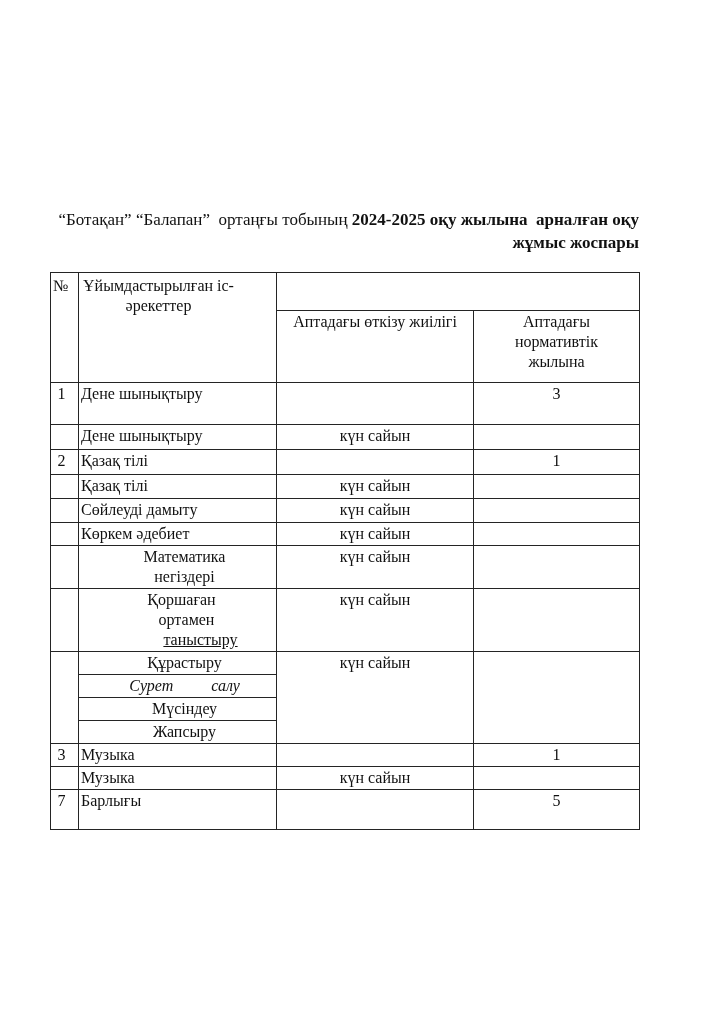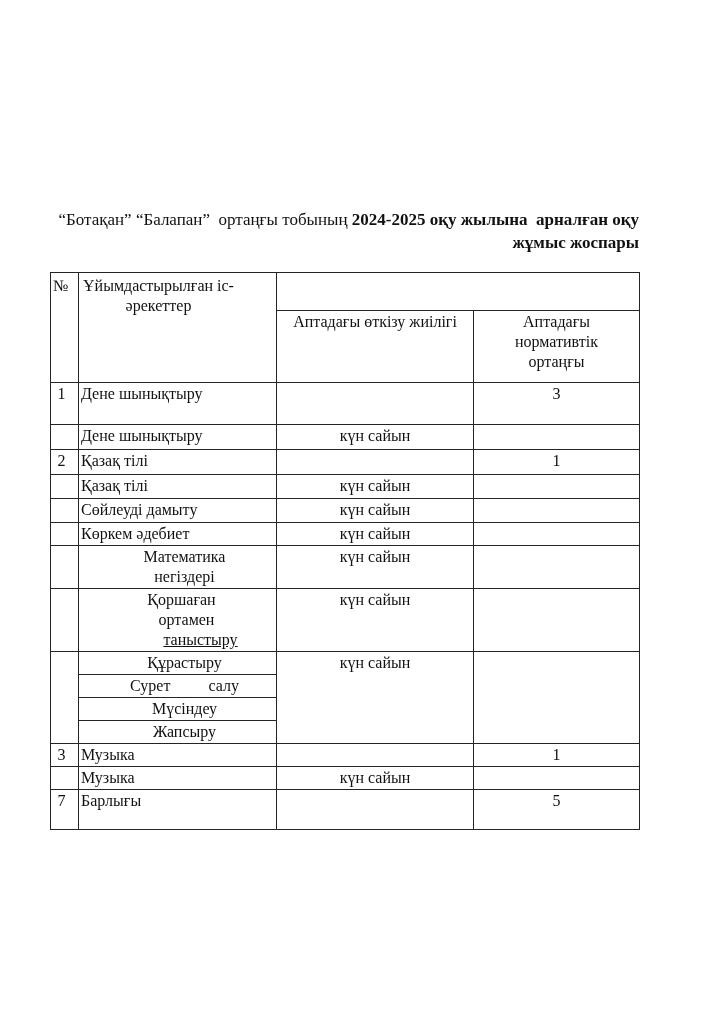--- a/index.html
+++ b/index.html
@@ -62,21 +62,21 @@
   tr.h21 { height: 21px; }
   tr.h40 { height: 40px; }
   
   .c-num   { text-align: center; padding-right: 8px; }
   .c-act   { text-align: left; padding-right: 36px; }
   .c-freq  { text-align: center; }
   .c-load  { text-align: center; }
   .hdr-act { text-align: center; padding-right: 40px; padding-top: 3px; margin-left: 12px; }
   .hdr-num { text-align: center; padding-top: 3px; padding-right: 10px; }
   .sub-act { text-align: center; padding-right: 0; padding-left: 14px; }
-  .spread  { word-spacing: 34px; }
+  .spread  { word-spacing: 34px; font-style: italic; }
   .left-act { text-align: center; padding-right: 0; margin-left: 32px; }
   .ind0 { padding-left: 6px; }
   .ind1 { padding-left: 16px; }
   .ind2 { padding-left: 44px; text-decoration: underline; }
 </style>
 </head>
 <body>
 
 <div class="page">
 
@@ -94,21 +94,21 @@
       <tr class="h38">
         <td class="hdr-num" rowspan="2">№</td>
         <td class="hdr-act" rowspan="2">Ұйымдастырылған іс-әрекеттер</td>
         <td colspan="2"></td>
       </tr>
       <tr class="h72">
         <td class="c-freq">Аптадағы өткізу жиілігі</td>
         <td class="c-load">
           <div>Аптадағы</div>
           <div>нормативтік</div>
-          <div>ортаңғы</div>
+          <div>жылына</div>
         </td>
       </tr>
 
       <tr class="h42">
         <td class="c-num">1</td>
         <td class="c-act">Дене шынықтыру</td>
         <td class="c-freq"></td>
         <td class="c-load">3</td>
       </tr>
 

